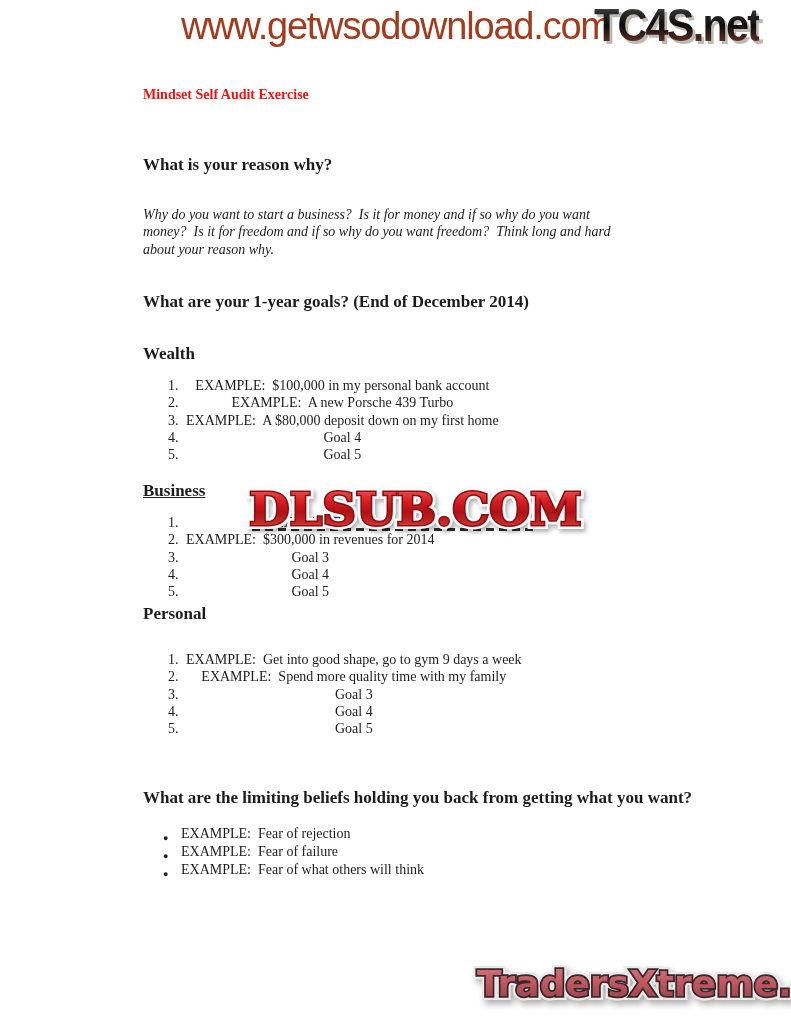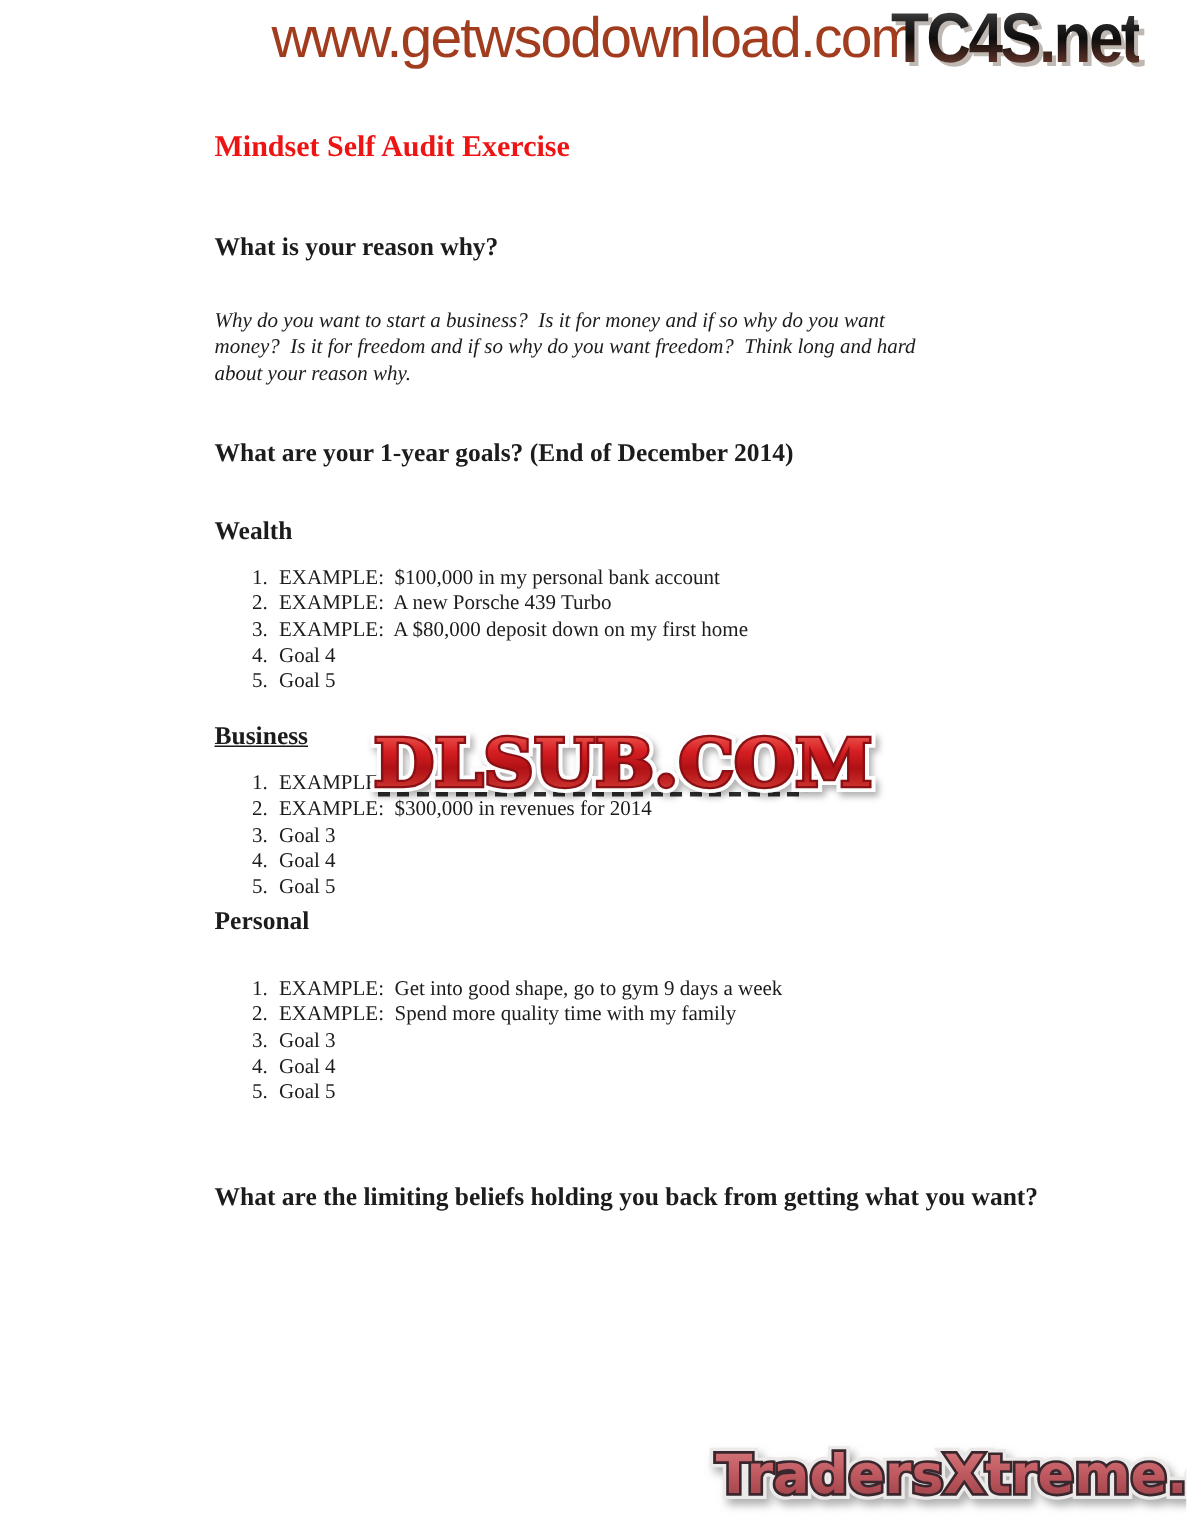--- a/index.html
+++ b/index.html
@@ -13,36 +13,36 @@
         font-weight:bold;font-size:47px;line-height:1;letter-spacing:-2px;
         transform:scaleX(0.88);transform-origin:left top;white-space:nowrap;}
   .tc4s .t-shadow{position:absolute;left:3px;top:3px;color:#beb7b2;}
   .tc4s .t-front{position:relative;color:transparent;
         background:linear-gradient(180deg,#6a6a6a 0%,#2b2b2b 28%,#0d0d0d 52%,#4f2b22 78%,#96604c 100%);
         -webkit-background-clip:text;background-clip:text;}
 
   
   .b{position:absolute;left:143px;}
   .h-bold{font-weight:bold;font-size:17px;white-space:pre;}
-  .doc-title{top:87px;color:#ee1414;font-weight:bold;font-size:20px;white-space:pre;}
+  .doc-title{top:87px;color:#ee1414;font-weight:bold;font-size:14px;white-space:pre;}
   .reason-h{top:155px;}
   .para{top:206px;font-style:italic;font-size:14px;line-height:17.4px;}
   .para div{white-space:pre;}
   .goals-h{top:292px;}
   .wealth-h{top:344px;}
   .wealth-list{top:377px;}
   .business-h{top:481px;text-decoration:underline;}
   .business-list{top:514px;}
   .personal-h{top:604px;}
   .personal-list{top:651px;}
   .beliefs-h{top:788px;}
   .beliefs-list{top:825px;}
 
   ol,ul{margin:0;padding:0;list-style:none;}
-  .num-list{counter-reset:n;}
+  .num-list{counter-reset:n;text-align:center;}
   .num-list li{position:relative;padding-left:43px;font-size:14px;line-height:17.3px;white-space:pre;}
   .num-list li::before{counter-increment:n;content:counter(n) ".";position:absolute;left:25px;}
   .bullet-list li{position:relative;padding-left:38px;font-size:14px;line-height:18px;white-space:pre;}
   .bullet-list li::before{content:"\25CF";position:absolute;left:20px;top:4px;font-size:9px;}
 
   
   .obscured-strip{position:absolute;left:252px;top:528px;width:282px;height:3px;z-index:1;
         background:repeating-linear-gradient(90deg,#2e2e2e 0 8px,transparent 8px 13px);}
   .obscured-tail{position:absolute;left:537px;top:514px;font-size:14px;z-index:1;white-space:pre;}
 
@@ -119,20 +119,25 @@
   <div class="b h-bold personal-h">Personal</div>
   <ol class="b num-list personal-list">
     <li>EXAMPLE:  Get into good shape, go to gym 9 days a week</li>
     <li>EXAMPLE:  Spend more quality time with my family</li>
     <li>Goal 3</li>
     <li>Goal 4</li>
     <li>Goal 5</li>
   </ol>
 
   <div class="b h-bold beliefs-h">What are the limiting beliefs holding you back from getting what you want?</div>
+  <ul class="b bullet-list beliefs-list">
+    <li>EXAMPLE:  Fear of rejection</li>
+    <li>EXAMPLE:  Fear of failure</li>
+    <li>EXAMPLE:  Fear of what others will think</li>
+  </ul>
 
   <div class="logo traders">
     <span class="layer l-white">TradersXtreme.com</span>
     <span class="layer l-rim">TradersXtreme.com</span>
     <span class="layer l-fill">TradersXtreme.com</span>
   </div>
 
 </div>
 
 </body></html>

